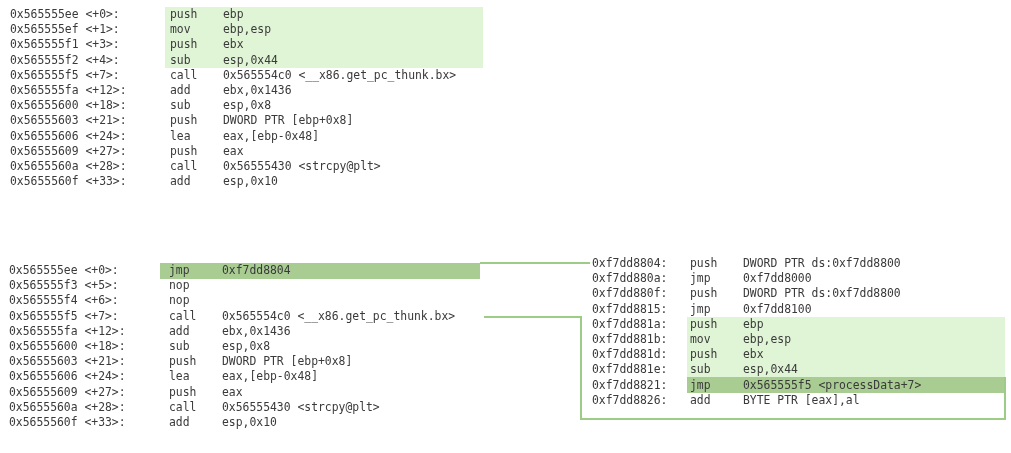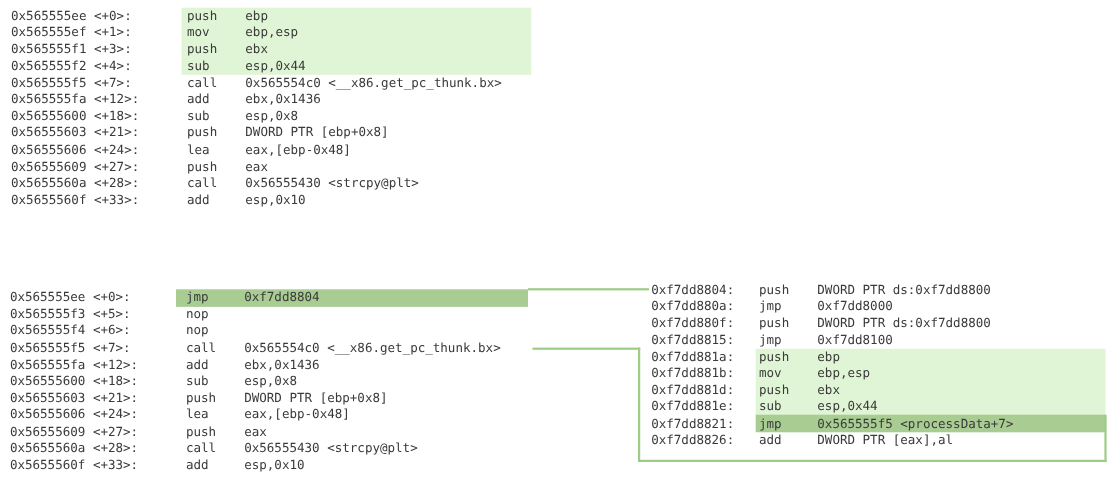--- a/index.html
+++ b/index.html
@@ -56,20 +56,20 @@
 <div class="block" style="left:592px; top:256px;">
   <div class="row" style="top:0px;"><span class="addr">0xf7dd8804:</span><span class="mn" style="left:98px">push</span><span class="op" style="left:151px">DWORD PTR ds:0xf7dd8800</span></div>
   <div class="row" style="top:15.2px;"><span class="addr">0xf7dd880a:</span><span class="mn" style="left:98px">jmp</span><span class="op" style="left:151px">0xf7dd8000</span></div>
   <div class="row" style="top:30.4px;"><span class="addr">0xf7dd880f:</span><span class="mn" style="left:98px">push</span><span class="op" style="left:151px">DWORD PTR ds:0xf7dd8800</span></div>
   <div class="row" style="top:45.6px;"><span class="addr">0xf7dd8815:</span><span class="mn" style="left:98px">jmp</span><span class="op" style="left:151px">0xf7dd8100</span></div>
   <div class="row" style="top:60.8px;"><span class="addr">0xf7dd881a:</span><span class="mn" style="left:98px">push</span><span class="op" style="left:151px">ebp</span></div>
   <div class="row" style="top:76px;"><span class="addr">0xf7dd881b:</span><span class="mn" style="left:98px">mov</span><span class="op" style="left:151px">ebp,esp</span></div>
   <div class="row" style="top:91.2px;"><span class="addr">0xf7dd881d:</span><span class="mn" style="left:98px">push</span><span class="op" style="left:151px">ebx</span></div>
   <div class="row" style="top:106.4px;"><span class="addr">0xf7dd881e:</span><span class="mn" style="left:98px">sub</span><span class="op" style="left:151px">esp,0x44</span></div>
   <div class="row" style="top:121.6px;"><span class="addr">0xf7dd8821:</span><span class="mn" style="left:98px">jmp</span><span class="op" style="left:151px">0x565555f5 &lt;processData+7&gt;</span></div>
-  <div class="row" style="top:136.8px;"><span class="addr">0xf7dd8826:</span><span class="mn" style="left:98px">add</span><span class="op" style="left:151px">DWORD PTR [eax],al</span></div>
+  <div class="row" style="top:136.8px;"><span class="addr">0xf7dd8826:</span><span class="mn" style="left:98px">add</span><span class="op" style="left:151px">BYTE PTR [eax],al</span></div>
 </div>
 
 <div class="line" style="left:480px; top:262px; width:110px; height:2px;"></div>
 <div class="line" style="left:484px; top:316px; width:98px; height:2px;"></div>
 <div class="line" style="left:580px; top:316px; width:2px; height:104px;"></div>
 <div class="line" style="left:580px; top:418px; width:426px; height:2px;"></div>
 <div class="line" style="left:1004px; top:377px; width:2px; height:43px;"></div>
 
 </body></html>

